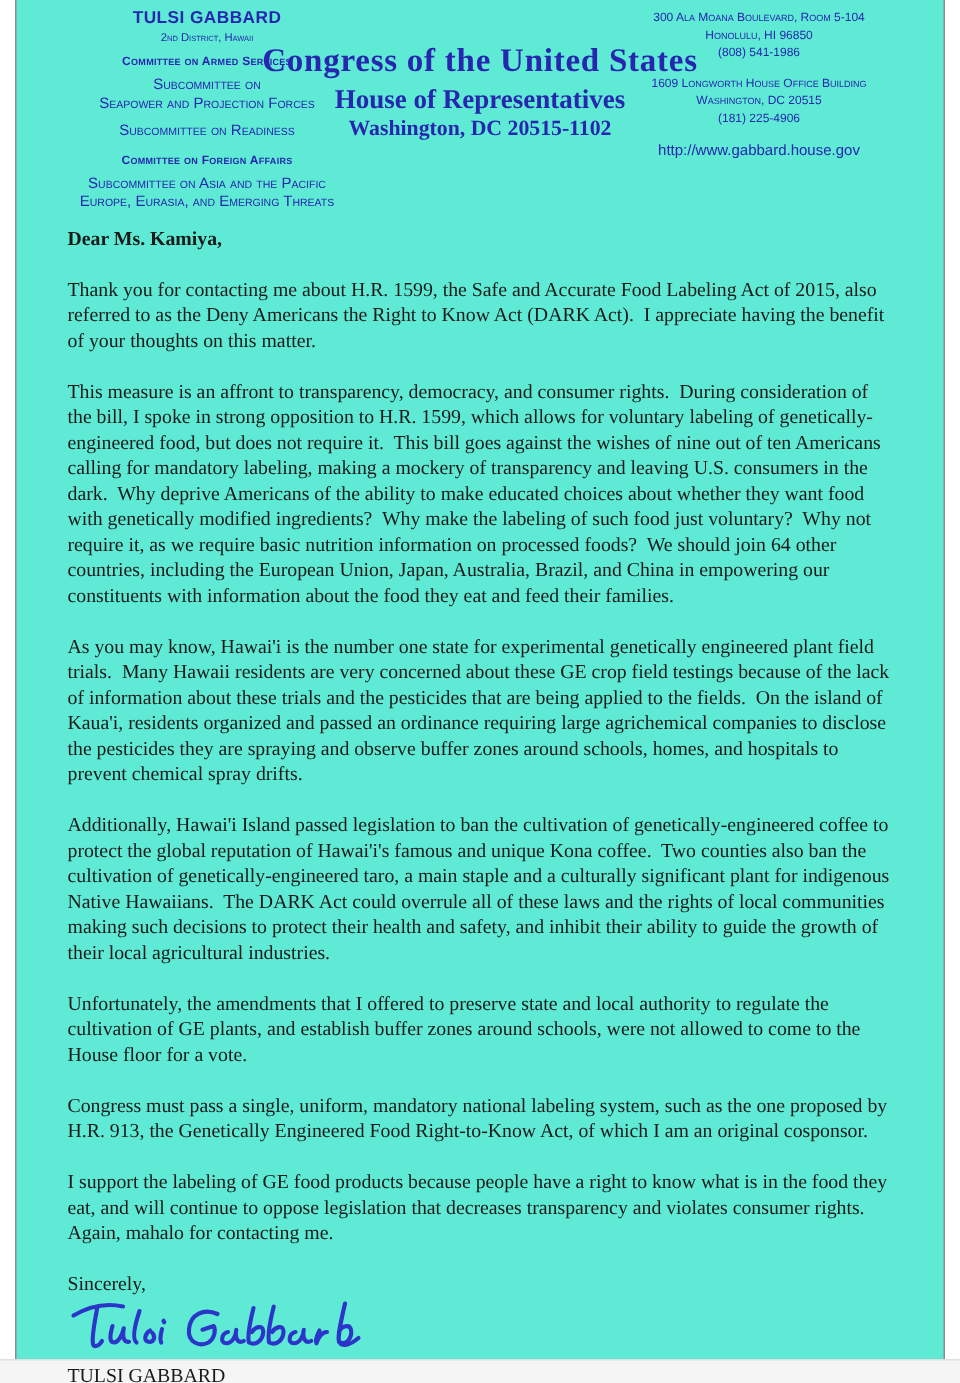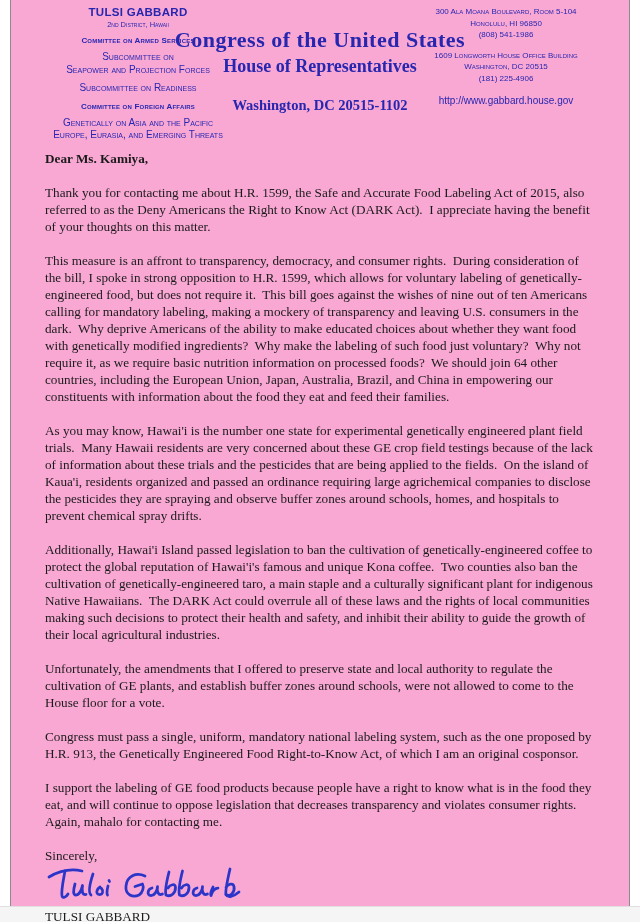--- a/index.html
+++ b/index.html
@@ -9,21 +9,21 @@
     background: #ffffff;
     font-family: "Liberation Serif", serif;
     color: #1a1a1a;
     overflow: hidden;
   }
   .viewport { width: 640px; height: 922px; display: flex; flex-direction: column; }
   .page {
     margin: 0 10px;
     width: 620px;
     height: 906px;
-    background: #f9a8d4;
+    background: #5eead4;
     border-left: 1px solid #8c8c8c;
     border-right: 1px solid #8c8c8c;
     position: relative;
   }
   .bottom-strip {
     width: 640px; height: 16px;
     background: #f4f5f4;
     border-top: 1px solid #e0e0e0;
   }
 
@@ -39,21 +39,21 @@
   .lh-committee { font-size: 8px; font-weight: bold; font-variant: small-caps; margin-top: 7px; letter-spacing: 0.2px; }
   .lh-sub { font-size: 10px; font-variant: small-caps; margin-top: 6px; line-height: 1.25; }
 
   .lh-center {
     position: absolute; left: 50%; top: 27px; transform: translateX(-50%);
     width: 340px; text-align: center; color: #2626ae;
     font-family: Liberation Serif, serif; font-weight: bold;
   }
   .lh-center .t1 { font-size: 22px; letter-spacing: 0.5px; }
   .lh-center .t2 { font-size: 18px; margin-top: 3px; }
-  .lh-center .t3 { font-size: 14.5px; margin-top: 20px; text-align: center; }
+  .lh-center .t3 { font-size: 14.5px; margin-top: 1px; text-align: center; }
 
   .lh-right {
     position: absolute; right: 14px; top: 6px; width: 218px;
     text-align: center; color: #2626ae;
     font-family: "Liberation Sans", sans-serif;
     font-size: 8px; font-variant: small-caps; line-height: 1.45;
   }
   .lh-right .group { margin-bottom: 9px; }
   .lh-right .url { font-variant: normal; font-size: 10px; margin-top: 2px; }
 
@@ -76,21 +76,21 @@
         <div class="lh-name">TULSI GABBARD</div>
         <div class="lh-district">2nd District, Hawaii</div>
         <div class="lh-committee">Committee on Armed Services</div>
         <div class="lh-sub">
           <div>Subcommittee on</div>
           <div>Seapower and Projection Forces</div>
         </div>
         <div class="lh-sub">Subcommittee on Readiness</div>
         <div class="lh-committee">Committee on Foreign Affairs</div>
         <div class="lh-sub">
-          <div>Genetically on Asia and the Pacific</div>
+          <div>Subcommittee on Asia and the Pacific</div>
           <div>Europe, Eurasia, and Emerging Threats</div>
         </div>
       </div>
 
       <div class="lh-center">
         <div class="t1">Congress of the United States</div>
         <div class="t2">House of Representatives</div>
         <div class="t3">Washington, DC  20515-1102</div>
       </div>
 

